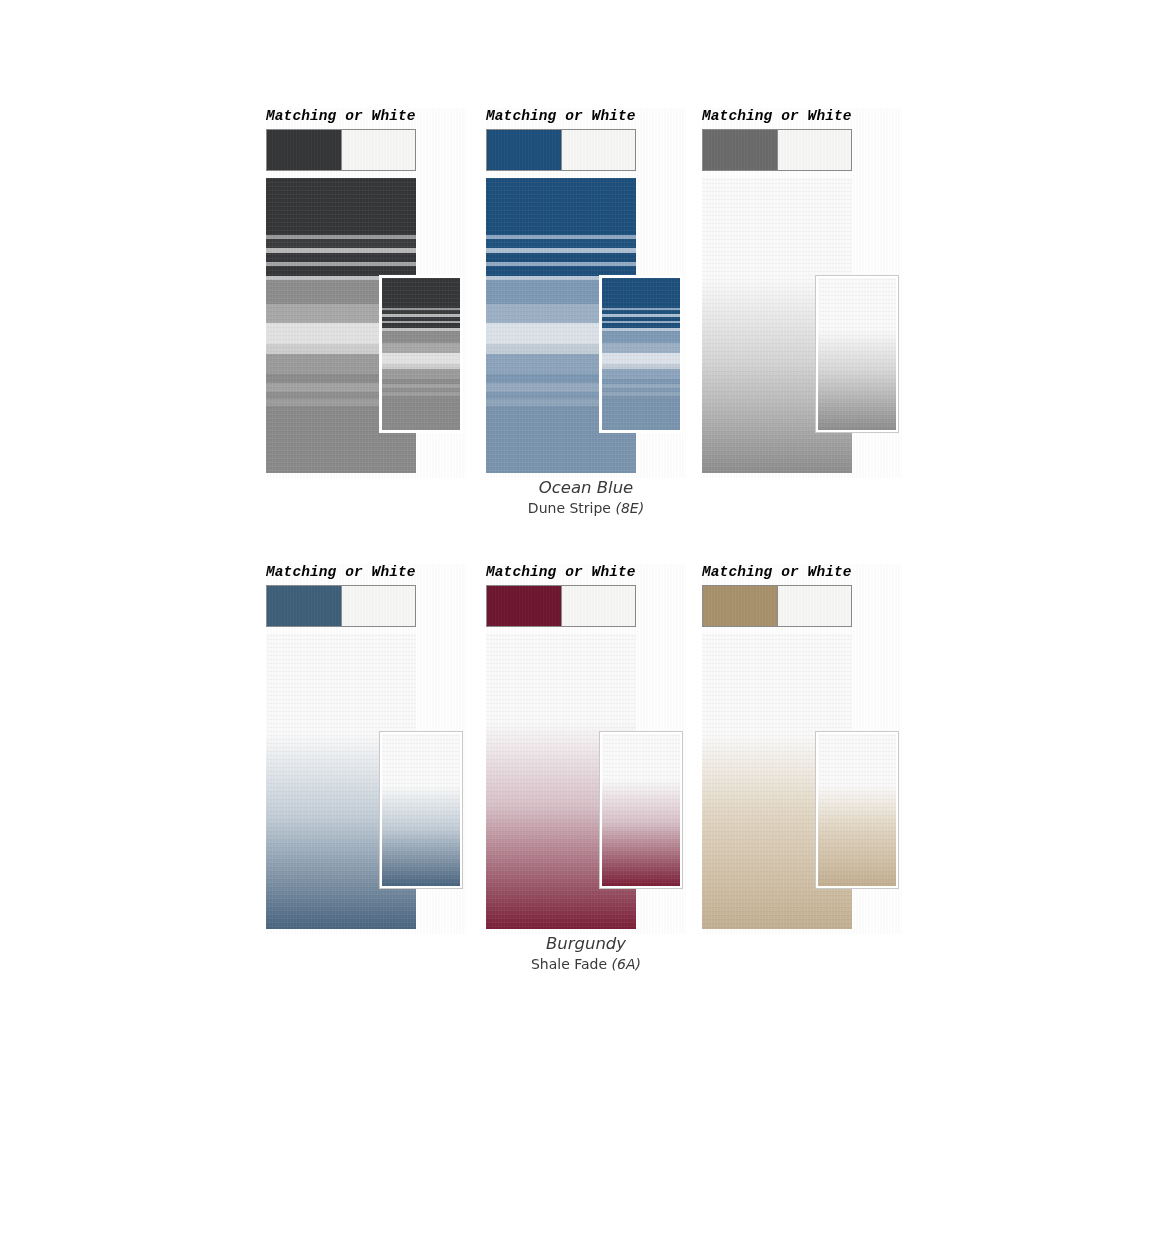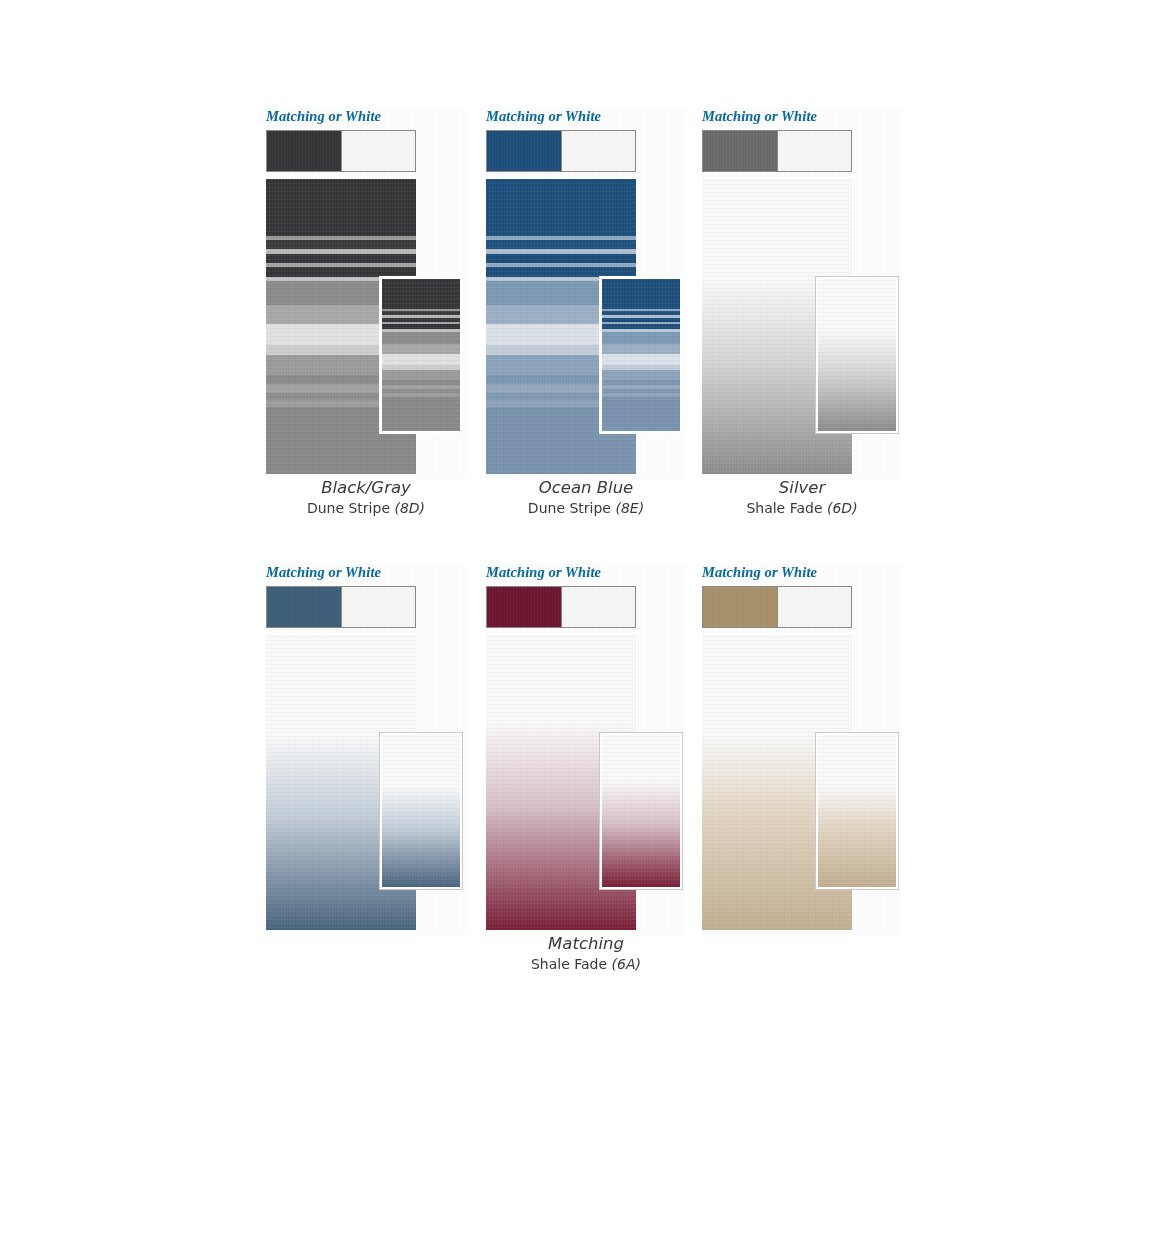--- a/index.html
+++ b/index.html
@@ -22,25 +22,25 @@
     height: 1246px;
   }
 
   .swatch {
     position: absolute;
     width: 200px;
   }
 
   
   .mow-label {
-    font-family: Liberation Serif, serif;
+    font-family: Liberation Mono, monospace;
     font-style: italic;
     font-weight: 700;
     font-size: 14.5px;
-    color: #0369a1;
+    color: #000000;
     white-space: nowrap;
     letter-spacing: .1px;
     margin-bottom: 5px;
   }
 
   
   .chips {
     display: flex;
     width: 150px;
     height: 42px;
@@ -169,24 +169,20 @@
           <div class="fill" style="background: linear-gradient(rgb(52, 54, 56) 0%, rgb(52, 54, 56) 19.45%, rgb(154, 154, 154) 19.45%, rgb(154, 154, 154) 20.78%, rgb(58, 60, 62) 20.78%, rgb(58, 60, 62) 23.72%, rgb(185, 185, 185) 23.72%, rgb(185, 185, 185) 25.33%, rgb(53, 55, 58) 25.33%, rgb(53, 55, 58) 28.56%, rgb(165, 165, 165) 28.56%, rgb(165, 165, 165) 29.89%, rgb(52, 54, 56) 29.89%, rgb(52, 54, 56) 33.11%, rgb(194, 194, 194) 33.11%, rgb(194, 194, 194) 34.72%, rgb(141, 141, 141) 34.72%, rgb(141, 141, 141) 42.79%, rgb(169, 169, 169) 42.79%, rgb(169, 169, 169) 49.24%, rgb(227, 227, 227) 49.24%, rgb(227, 227, 227) 56.36%, rgb(207, 207, 207) 56.36%, rgb(207, 207, 207) 59.58%, rgb(156, 156, 156) 59.58%, rgb(156, 156, 156) 66.32%, rgb(140, 140, 140) 66.32%, rgb(140, 140, 140) 69.54%, rgb(163, 163, 163) 69.54%, rgb(163, 163, 163) 72.49%, rgb(143, 143, 143) 72.49%, rgb(143, 143, 143) 75.05%, rgb(158, 158, 158) 75.05%, rgb(158, 158, 158) 77.32%, rgb(138, 138, 138) 77.32%, rgb(138, 138, 138) 100%);"></div>
           <div class="weave"></div>
           <div class="weave-v"></div>
         </div>
         <div class="panel-inset">
           <div class="fill" style="background: linear-gradient(rgb(52, 54, 56) 0%, rgb(52, 54, 56) 19.45%, rgb(154, 154, 154) 19.45%, rgb(154, 154, 154) 20.78%, rgb(58, 60, 62) 20.78%, rgb(58, 60, 62) 23.72%, rgb(185, 185, 185) 23.72%, rgb(185, 185, 185) 25.33%, rgb(53, 55, 58) 25.33%, rgb(53, 55, 58) 28.56%, rgb(165, 165, 165) 28.56%, rgb(165, 165, 165) 29.89%, rgb(52, 54, 56) 29.89%, rgb(52, 54, 56) 33.11%, rgb(194, 194, 194) 33.11%, rgb(194, 194, 194) 34.72%, rgb(141, 141, 141) 34.72%, rgb(141, 141, 141) 42.79%, rgb(169, 169, 169) 42.79%, rgb(169, 169, 169) 49.24%, rgb(227, 227, 227) 49.24%, rgb(227, 227, 227) 56.36%, rgb(207, 207, 207) 56.36%, rgb(207, 207, 207) 59.58%, rgb(156, 156, 156) 59.58%, rgb(156, 156, 156) 66.32%, rgb(140, 140, 140) 66.32%, rgb(140, 140, 140) 69.54%, rgb(163, 163, 163) 69.54%, rgb(163, 163, 163) 72.49%, rgb(143, 143, 143) 72.49%, rgb(143, 143, 143) 75.05%, rgb(158, 158, 158) 75.05%, rgb(158, 158, 158) 77.32%, rgb(138, 138, 138) 77.32%, rgb(138, 138, 138) 100%);"></div>
           <div class="weave"></div>
           <div class="weave-v"></div>
         </div>
       </div>
-      <div class="caption" style="top: 370px;">
-        <div class="cap-name">Black/Gray</div>
-        <div class="cap-sub"><span>Dune Stripe</span> <span class="code">(8D)</span></div>
-      </div>
     </div>
     <div class="swatch" style="left: 486px; top: 108px;">
       <div class="mow-label">Matching or White</div>
       <div class="chips">
         <div class="chip-color" style="background: rgb(29, 79, 124);">
           <div class="weave-v"></div>
         </div>
         <div class="chip-white" style="background: rgb(247, 247, 245);"></div>
       </div>
       <div class="panels">
@@ -219,68 +215,64 @@
           <div class="fill" style="background: linear-gradient(rgb(251, 251, 251) 0%, rgb(251, 251, 251) 34%, rgb(214, 214, 214) 62%, rgb(142, 142, 142) 100%);"></div>
           <div class="weave"></div>
           <div class="weave-v"></div>
         </div>
         <div class="panel-inset bordered-in">
           <div class="fill" style="background: linear-gradient(rgb(251, 251, 251) 0%, rgb(251, 251, 251) 34%, rgb(214, 214, 214) 62%, rgb(142, 142, 142) 100%);"></div>
           <div class="weave"></div>
           <div class="weave-v"></div>
         </div>
       </div>
+    </div>
+    <div class="swatch" style="left: 266px; top: 564px;">
+      <div class="mow-label">Matching or White</div>
+      <div class="chips">
+        <div class="chip-color" style="background: rgb(62, 95, 122);">
+          <div class="weave-v"></div>
+        </div>
+        <div class="chip-white" style="background: rgb(247, 247, 245);"></div>
+      </div>
+      <div class="panels">
+        <div class="panel-main bordered">
+          <div class="fill" style="background: linear-gradient(rgb(251, 251, 251) 0%, rgb(251, 251, 251) 34%, rgb(195, 206, 216) 62%, rgb(74, 101, 128) 100%);"></div>
+          <div class="weave"></div>
+          <div class="weave-v"></div>
+        </div>
+        <div class="panel-inset bordered-in">
+          <div class="fill" style="background: linear-gradient(rgb(251, 251, 251) 0%, rgb(251, 251, 251) 34%, rgb(195, 206, 216) 62%, rgb(74, 101, 128) 100%);"></div>
+          <div class="weave"></div>
+          <div class="weave-v"></div>
+        </div>
+      </div>
+    </div>
+    <div class="swatch" style="left: 486px; top: 564px;">
+      <div class="mow-label">Matching or White</div>
+      <div class="chips">
+        <div class="chip-color" style="background: rgb(110, 22, 48);">
+          <div class="weave-v"></div>
+        </div>
+        <div class="chip-white" style="background: rgb(247, 247, 245);"></div>
+      </div>
+      <div class="panels">
+        <div class="panel-main bordered">
+          <div class="fill" style="background: linear-gradient(rgb(251, 251, 251) 0%, rgb(251, 251, 251) 30%, rgb(217, 194, 201) 58%, rgb(123, 31, 56) 100%);"></div>
+          <div class="weave"></div>
+          <div class="weave-v"></div>
+        </div>
+        <div class="panel-inset bordered-in">
+          <div class="fill" style="background: linear-gradient(rgb(251, 251, 251) 0%, rgb(251, 251, 251) 30%, rgb(217, 194, 201) 58%, rgb(123, 31, 56) 100%);"></div>
+          <div class="weave"></div>
+          <div class="weave-v"></div>
+        </div>
+      </div>
       <div class="caption" style="top: 370px;">
-        <div class="cap-name">Silver</div>
-        <div class="cap-sub"><span>Shale Fade</span> <span class="code">(6D)</span></div>
-      </div>
-    </div>
-    <div class="swatch" style="left: 266px; top: 564px;">
-      <div class="mow-label">Matching or White</div>
-      <div class="chips">
-        <div class="chip-color" style="background: rgb(62, 95, 122);">
-          <div class="weave-v"></div>
-        </div>
-        <div class="chip-white" style="background: rgb(247, 247, 245);"></div>
-      </div>
-      <div class="panels">
-        <div class="panel-main bordered">
-          <div class="fill" style="background: linear-gradient(rgb(251, 251, 251) 0%, rgb(251, 251, 251) 34%, rgb(195, 206, 216) 62%, rgb(74, 101, 128) 100%);"></div>
-          <div class="weave"></div>
-          <div class="weave-v"></div>
-        </div>
-        <div class="panel-inset bordered-in">
-          <div class="fill" style="background: linear-gradient(rgb(251, 251, 251) 0%, rgb(251, 251, 251) 34%, rgb(195, 206, 216) 62%, rgb(74, 101, 128) 100%);"></div>
-          <div class="weave"></div>
-          <div class="weave-v"></div>
-        </div>
-      </div>
-    </div>
-    <div class="swatch" style="left: 486px; top: 564px;">
-      <div class="mow-label">Matching or White</div>
-      <div class="chips">
-        <div class="chip-color" style="background: rgb(110, 22, 48);">
-          <div class="weave-v"></div>
-        </div>
-        <div class="chip-white" style="background: rgb(247, 247, 245);"></div>
-      </div>
-      <div class="panels">
-        <div class="panel-main bordered">
-          <div class="fill" style="background: linear-gradient(rgb(251, 251, 251) 0%, rgb(251, 251, 251) 30%, rgb(217, 194, 201) 58%, rgb(123, 31, 56) 100%);"></div>
-          <div class="weave"></div>
-          <div class="weave-v"></div>
-        </div>
-        <div class="panel-inset bordered-in">
-          <div class="fill" style="background: linear-gradient(rgb(251, 251, 251) 0%, rgb(251, 251, 251) 30%, rgb(217, 194, 201) 58%, rgb(123, 31, 56) 100%);"></div>
-          <div class="weave"></div>
-          <div class="weave-v"></div>
-        </div>
-      </div>
-      <div class="caption" style="top: 370px;">
-        <div class="cap-name">Matching</div>
+        <div class="cap-name">Burgundy</div>
         <div class="cap-sub"><span>Shale Fade</span> <span class="code">(6A)</span></div>
       </div>
     </div>
     <div class="swatch" style="left: 702px; top: 564px;">
       <div class="mow-label">Matching or White</div>
       <div class="chips">
         <div class="chip-color" style="background: rgb(168, 145, 108);">
           <div class="weave-v"></div>
         </div>
         <div class="chip-white" style="background: rgb(247, 247, 245);"></div>

